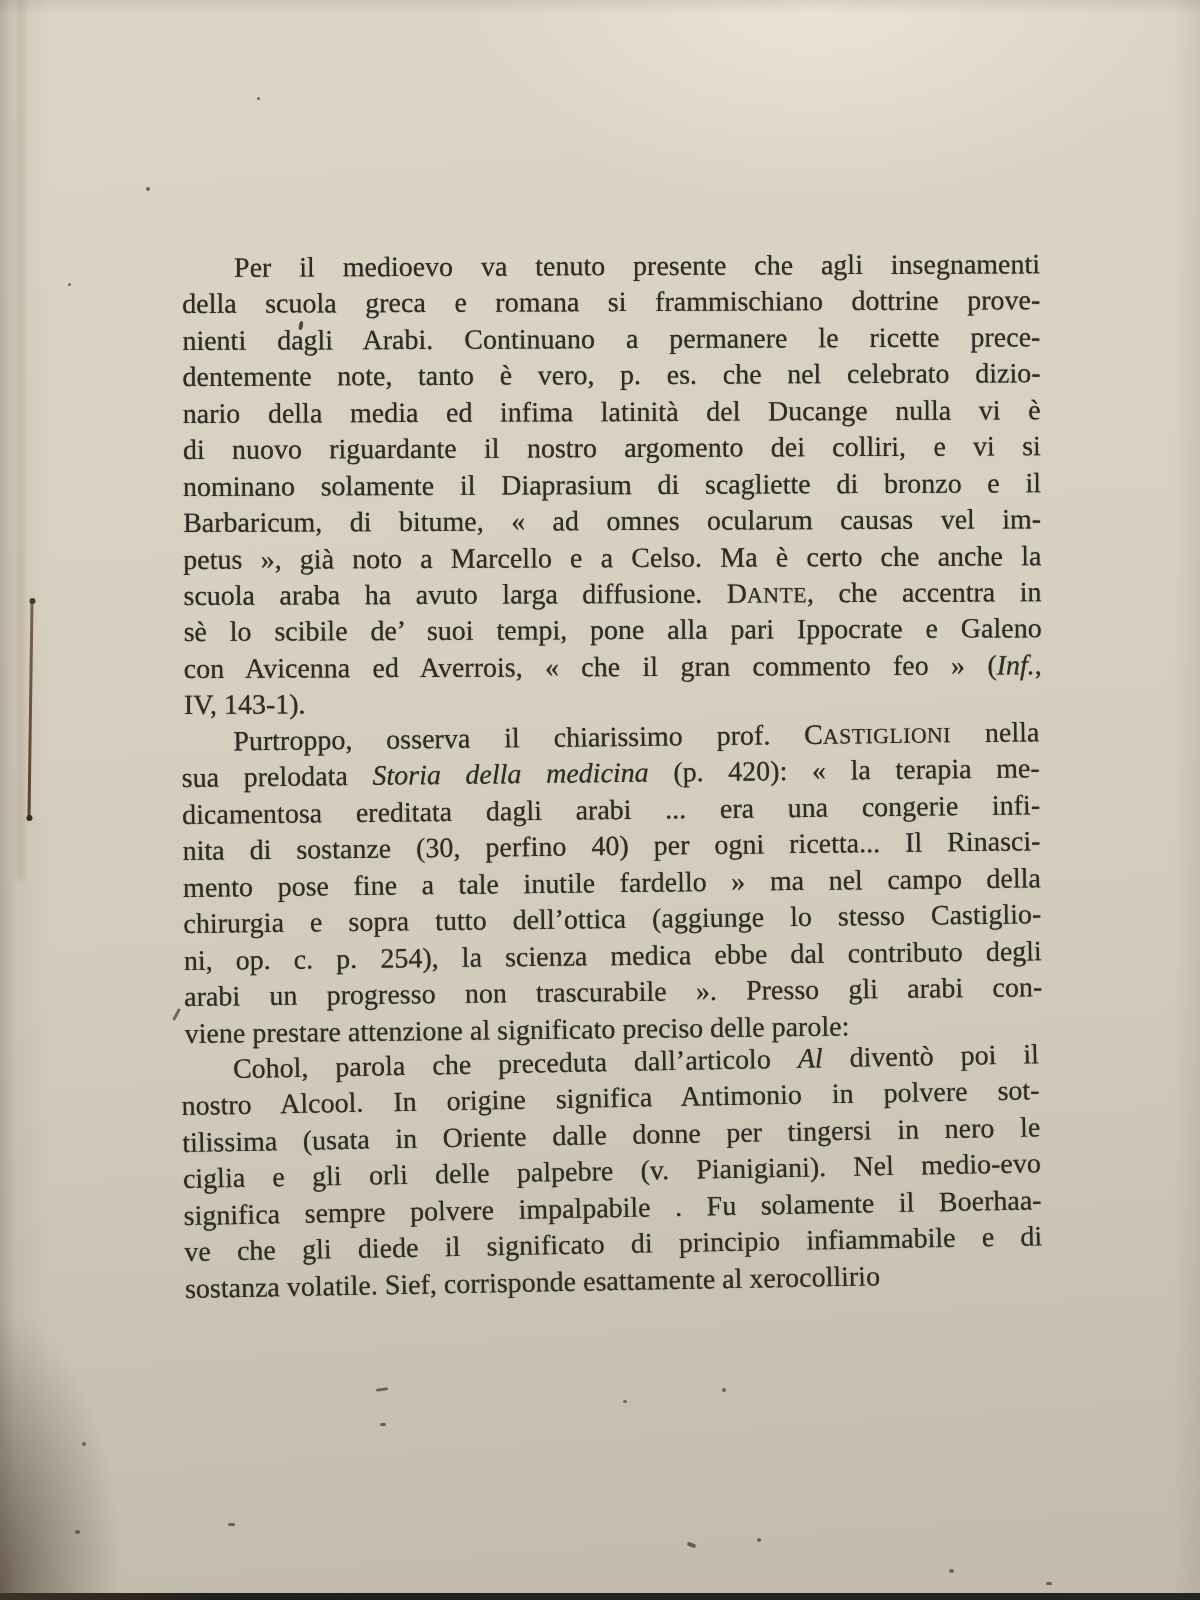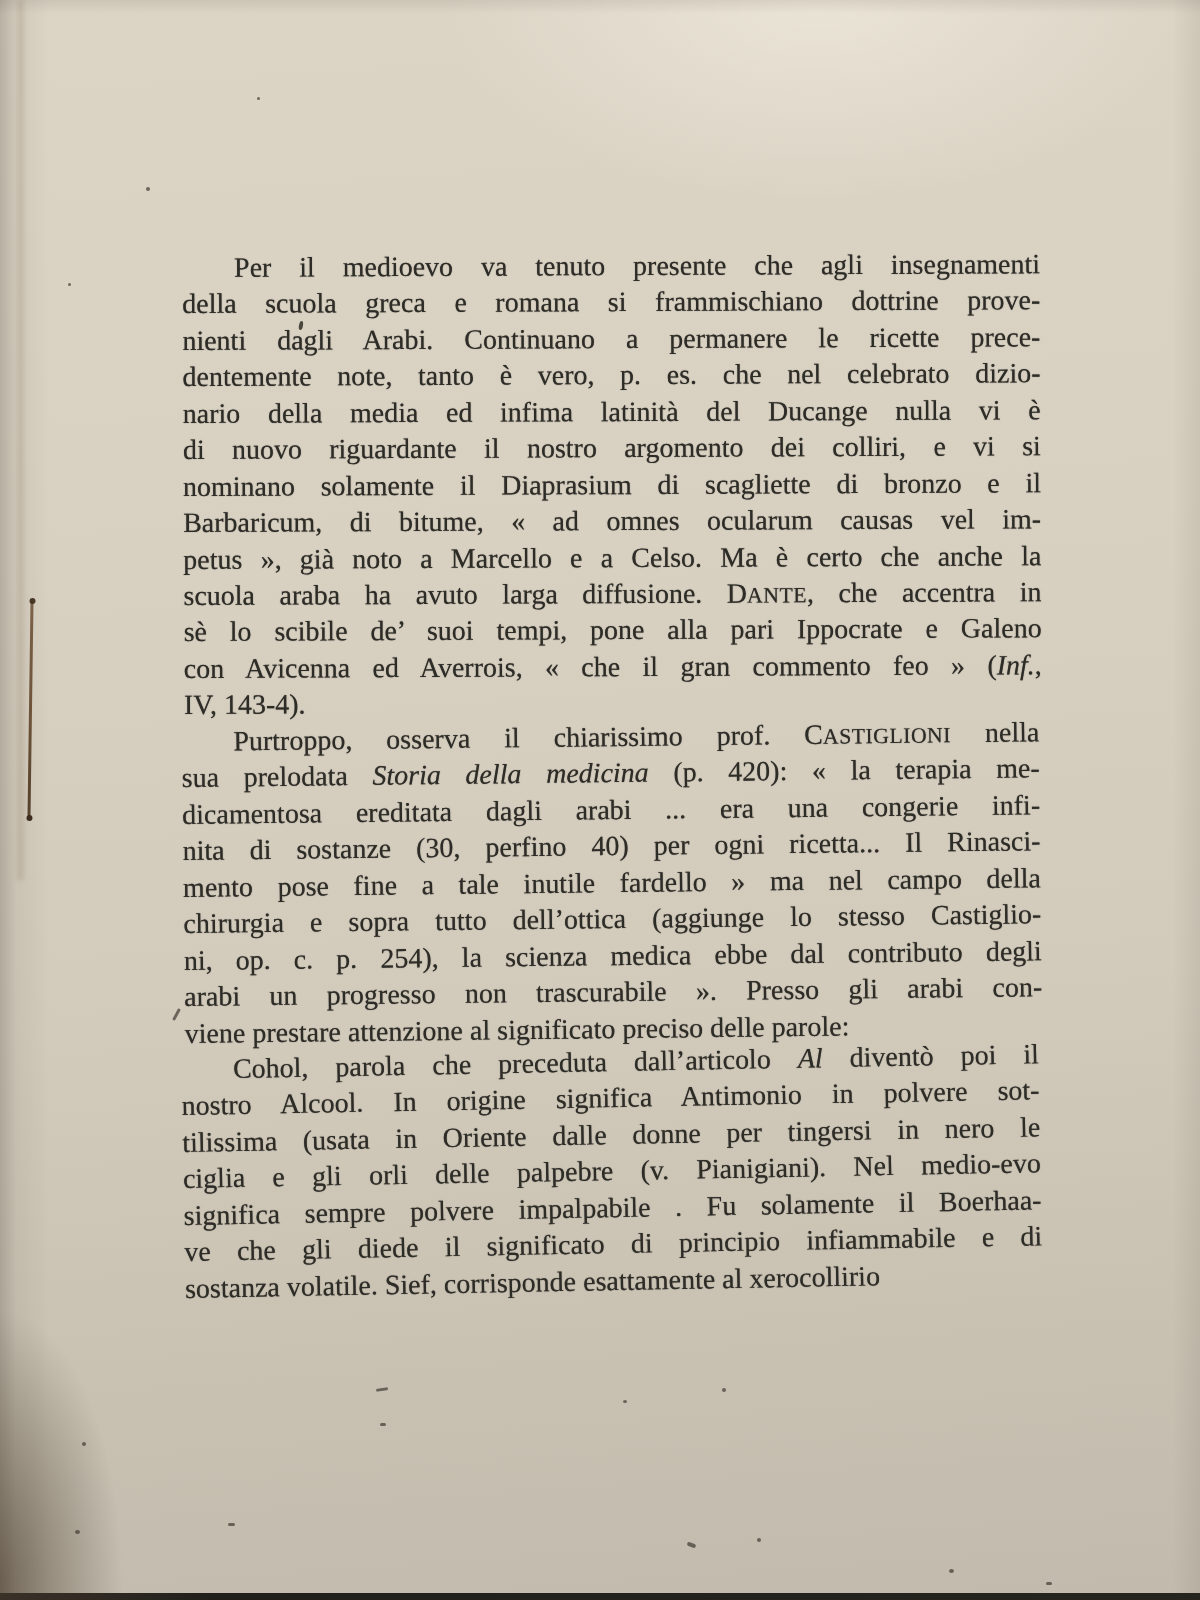--- a/index.html
+++ b/index.html
@@ -128,21 +128,21 @@
         <div class="line"><span>nienti dagli Arabi. Continuano a permanere le ricette prece-</span></div>
         <div class="line"><span>dentemente note, tanto è vero, p. es. che nel celebrato dizio-</span></div>
         <div class="line"><span>nario della media ed infima latinità del Ducange nulla vi è</span></div>
         <div class="line"><span>di nuovo riguardante il nostro argomento dei colliri, e vi si</span></div>
         <div class="line"><span>nominano solamente il Diaprasium di scagliette di bronzo e il</span></div>
         <div class="line"><span>Barbaricum, di bitume, « ad omnes ocularum causas vel im-</span></div>
         <div class="line"><span>petus », già noto a Marcello e a Celso. Ma è certo che anche la</span></div>
         <div class="line"><span>scuola araba ha avuto larga diffusione. </span><span>D</span><span class="seg-sc">ANTE</span><span>, che accentra in</span></div>
         <div class="line"><span>sè lo scibile de’ suoi tempi, pone alla pari Ippocrate e Galeno</span></div>
         <div class="line"><span>con Avicenna ed Averrois, « che il gran commento feo » (</span><span class="seg-i">Inf.</span><span>,</span></div>
-        <div class="line end"><span>IV, 143-4).</span></div>
+        <div class="line end"><span>IV, 143-1).</span></div>
       </div>
       <div class="para">
         <div class="line indent"><span>Purtroppo, osserva il chiarissimo prof. </span><span>C</span><span class="seg-sc">ASTIGLIONI</span><span> nella</span></div>
         <div class="line"><span>sua prelodata </span><span class="seg-i">Storia della medicina</span><span> (p. 420): « la terapia me-</span></div>
         <div class="line"><span>dicamentosa ereditata dagli arabi ... era una congerie infi-</span></div>
         <div class="line"><span>nita di sostanze (30, perfino 40) per ogni ricetta... Il Rinasci-</span></div>
         <div class="line"><span>mento pose fine a tale inutile fardello » ma nel campo della</span></div>
         <div class="line"><span>chirurgia e sopra tutto dell’ottica (aggiunge lo stesso Castiglio-</span></div>
         <div class="line"><span>ni, op. c. p. 254), la scienza medica ebbe dal contributo degli</span></div>
         <div class="line"><span>arabi un progresso non trascurabile ». Presso gli arabi con-</span></div>

